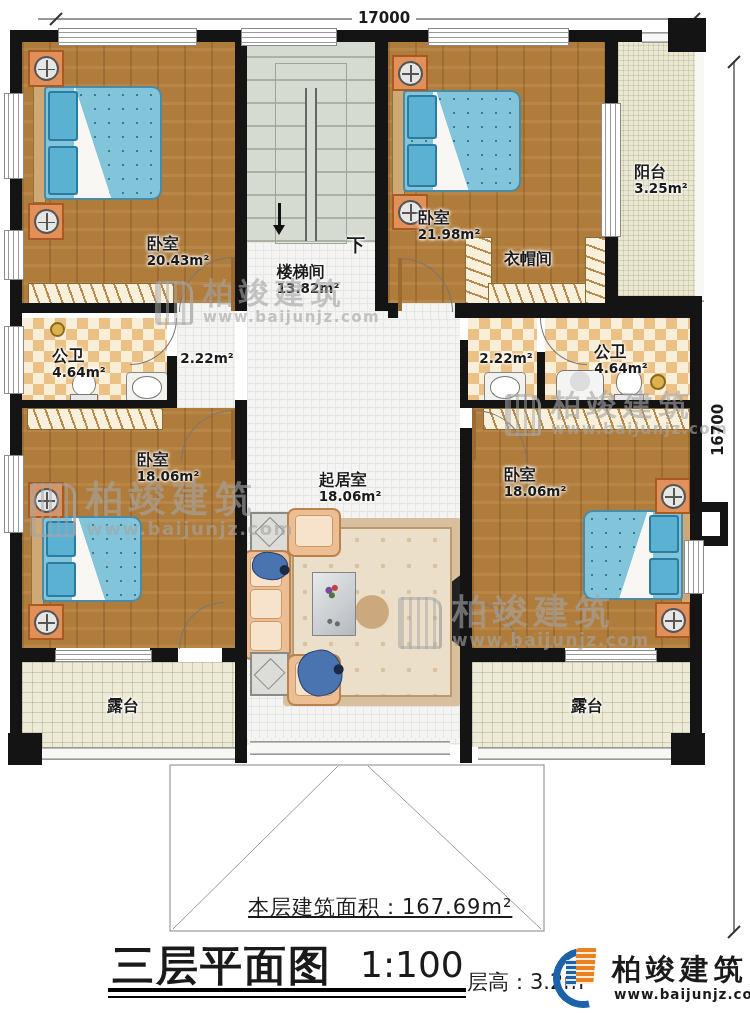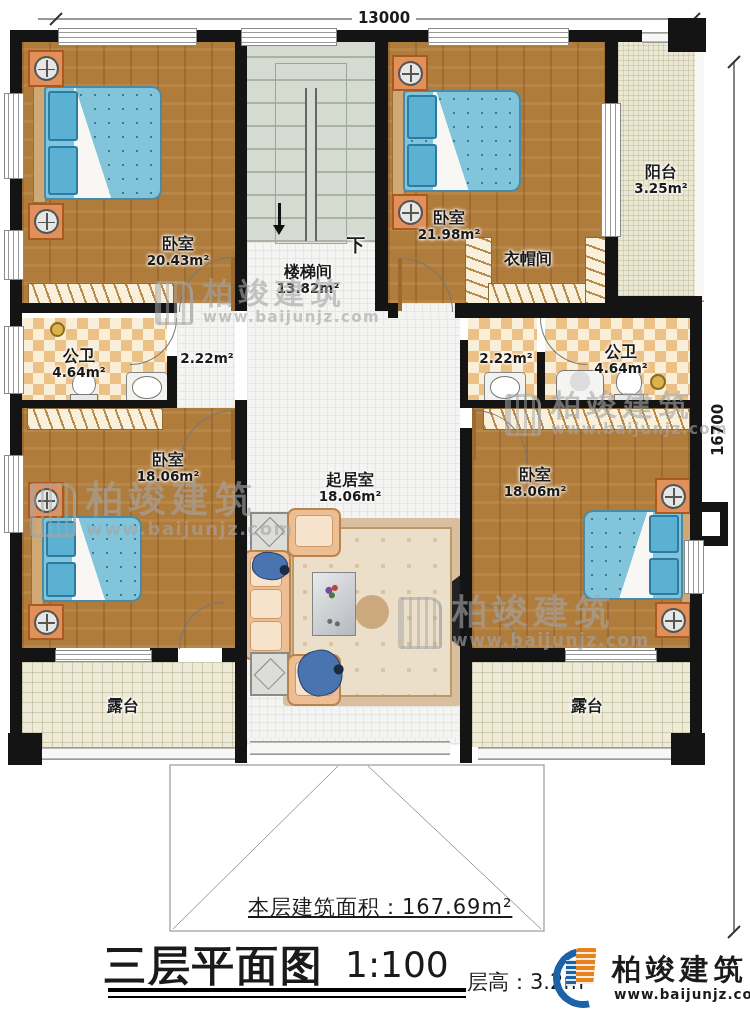--- a/index.html
+++ b/index.html
@@ -82,21 +82,21 @@
   .stair-rect{position:absolute;z-index:7;border:1px solid #9aa69c;}
   .stair-rail{position:absolute;z-index:8;background:#d6dbd1;border-left:2px solid #666;border-right:2px solid #666;}
   
   .arc{position:absolute;z-index:22;border:1.5px solid #777;background:transparent;}
   .q-tl{border-bottom:none;border-right:none;border-radius:100% 0 0 0;}
   .q-tr{border-bottom:none;border-left:none;border-radius:0 100% 0 0;}
   .q-bl{border-top:none;border-right:none;border-radius:0 0 0 100%;}
   .q-br{border-top:none;border-left:none;border-radius:0 0 100% 0;}
   .leaf{position:absolute;z-index:23;background:#9a6a30;}
   
-  .room-label{position:absolute;z-index:30;transform:translate(-50%,-50%);text-align:center;line-height:1.15;white-space:nowrap;
+  .room-label{position:absolute;z-index:30;transform:translate(-50%,-50%);line-height:1.15;white-space:nowrap;
         text-shadow:0 0 3px #fff,0 0 3px #fff,0 0 4px #fff;}
   .room-label .rn{font-size:16px;font-weight:bold;}
   .room-label .ra{font-size:13.5px;font-weight:bold;}
   .dim{position:absolute;z-index:40;background:#fff;font-size:15px;font-weight:bold;text-align:center;}
   
   .wm{position:absolute;z-index:35;display:flex;align-items:center;gap:10px;color:rgba(165,165,165,.62);pointer-events:none;}
   .wm .wmlogo{border:3px solid rgba(165,165,165,.55);border-radius:4px 12px 4px 4px;
         background-image:repeating-linear-gradient(90deg,rgba(165,165,165,.5) 0 3px,transparent 3px 8px);}
   .wm .t1{font-weight:bold;letter-spacing:6px;line-height:1;}
   .wm .t2{font-weight:bold;letter-spacing:1.5px;line-height:1.3;}
@@ -317,21 +317,21 @@
   <line x1="50" y1="25" x2="62" y2="13" stroke="#333" stroke-width="2"></line>
   <line x1="688" y1="25" x2="700" y2="13" stroke="#333" stroke-width="2"></line>
   <line x1="734" y1="62" x2="734" y2="932" stroke="#333" stroke-width="1.2"></line>
   <line x1="728" y1="68" x2="740" y2="56" stroke="#333" stroke-width="2"></line>
   <line x1="728" y1="938" x2="740" y2="926" stroke="#333" stroke-width="2"></line>
   <rect x="170" y="765" width="374" height="166" fill="none" stroke="#9a9a9a" stroke-width="1.2"></rect>
   <line x1="338" y1="766" x2="173" y2="929" stroke="#9a9a9a" stroke-width="1"></line>
   <line x1="368" y1="766" x2="541" y2="929" stroke="#9a9a9a" stroke-width="1"></line>
 </svg>
 
-<div class="dim" style="left:352px;top:8px;width:64px;height:20px;line-height:20px;">13000</div>
+<div class="dim" style="left:352px;top:8px;width:64px;height:20px;line-height:20px;">17000</div>
 <div class="dim" style="left:688px;top:420px;width:60px;height:20px;line-height:20px;transform:rotate(-90deg);background:transparent;">16700</div>
 
 <div class="room-label" style="left:178px;top:252px;">
   <div class="rn">卧室</div>
   <div class="ra">20.43m²</div>
 </div>
 <div class="room-label" style="left:308px;top:280px;">
   <div class="rn">楼梯间</div>
   <div class="ra">13.82m²</div>
 </div>
@@ -407,22 +407,22 @@
   <div class="wmlogo" style="width:38px;height:46px;"></div>
   <div>
     <div class="t1" style="font-size:35px;">柏竣建筑</div>
     <div class="t2" style="font-size:17px;">www.baijunjz.com</div>
   </div>
 </div>
 
 <div class="areaNote" style="left:248px;top:893px;text-decoration:underline;">
   <span>本层建筑面积：</span><span>167.69m²</span>
 </div>
-<div class="title-cn" style="left:104px;top:938px;">三层平面图</div>
-<div class="title-scale" style="left:345px;top:944px;">1:100</div>
+<div class="title-cn" style="left:112px;top:938px;">三层平面图</div>
+<div class="title-scale" style="left:360px;top:944px;">1:100</div>
 <div class="title-ul" style="left:108px;top:988px;width:358px;"></div>
 <div class="fh" style="left:467px;top:968px;">
   <span>层高：</span><span>3.2m</span>
 </div>
 <div class="logo-swoosh" style="left:553px;top:948px;"></div>
 <div class="logo-bldg" style="left:575px;top:948px;width:20px;height:36px;"></div>
 <div class="logo-bldg2" style="left:566px;top:960px;width:10px;height:26px;"></div>
 <div class="logo-text" style="left:612px;top:950px;">柏竣建筑</div>
 <div class="logo-url" style="left:614px;top:986px;">www.baijunjz.com</div>
 

